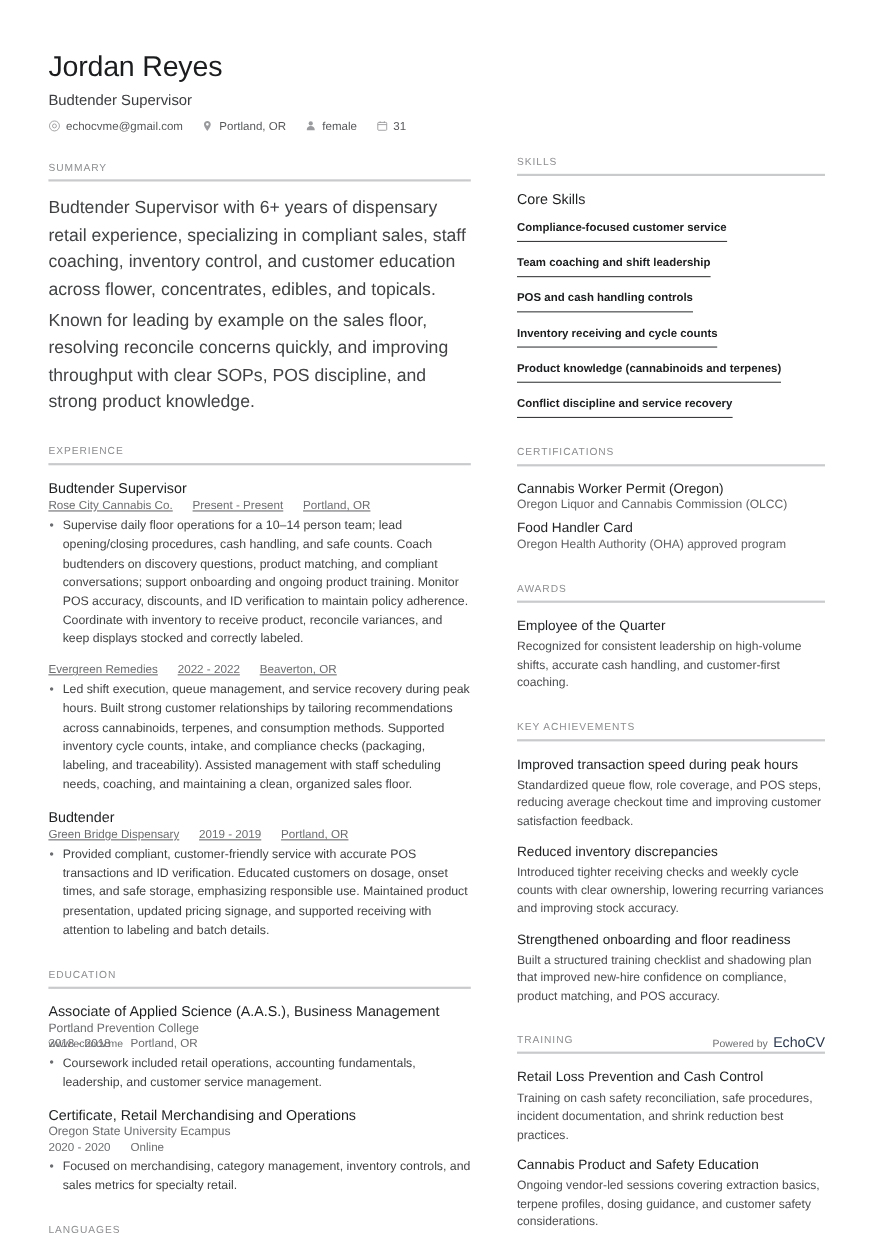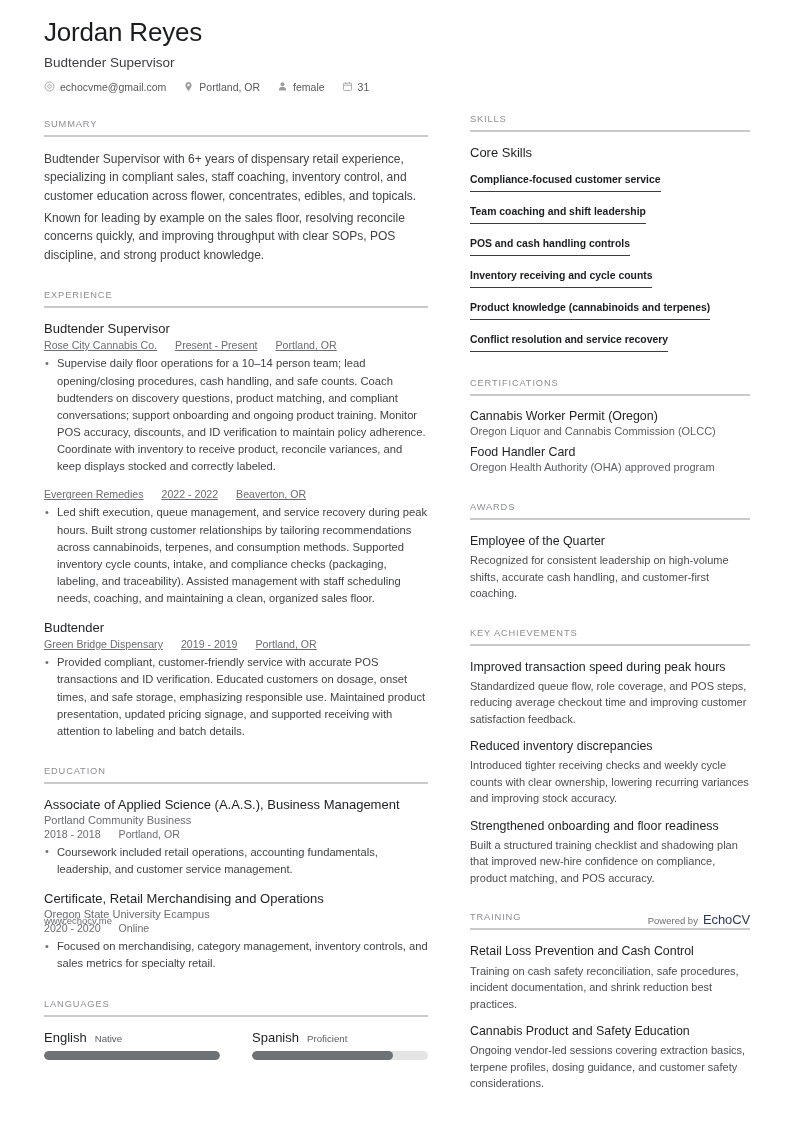--- a/index.html
+++ b/index.html
@@ -15,20 +15,21 @@
     color: #2f3032;
     -webkit-font-smoothing: antialiased;
   }
 
   .page {
     position: relative;
     width: 794px;
     height: 941px;
     background: #ffffff;
     padding: 18px 44px 0 44px;
+    margin-top: 28px;
   }
 
   .columns {
     display: flex;
     align-items: flex-start;
     gap: 42px;
   }
 
   .col-left  { width: 384px; flex: 0 0 384px; }
   .col-right { width: 280px; flex: 0 0 280px; padding-top: 96px; }
@@ -85,21 +86,21 @@
     padding-bottom: 6px;
   }
   .sec-rule {
     height: 2px;
     background: #c9cacc;
     margin-bottom: 13px;
   }
 
   
   .summary-p {
-    font-size: 12px;
+    font-size: 16px;
     line-height: 1.55;
     color: #414244;
     margin-bottom: 3px;
   }
   .summary-p:last-child { margin-bottom: 0; }
 
   
   .entry { margin-bottom: 13px; }
   .entry:last-child { margin-bottom: 0; }
 
@@ -357,21 +358,21 @@
           </ul>
         </div>
       </div>
 
       <div class="section">
         <div class="sec-head">EDUCATION</div>
         <div class="sec-rule"></div>
 
         <div class="entry">
           <div class="edu-title">Associate of Applied Science (A.A.S.), Business Management</div>
-          <div class="edu-school">Portland Community Business</div>
+          <div class="edu-school">Portland Prevention College</div>
           <div class="edu-meta">
             <span class="dates">2018 - 2018</span>
             <span class="loc">Portland, OR</span>
           </div>
           <ul class="bullets">
             <li>Coursework included retail operations, accounting fundamentals, leadership, and customer service management.</li>
           </ul>
         </div>
 
         <div class="entry">
@@ -433,21 +434,21 @@
         <div class="skill-item">
           <span class="skill-name">POS and cash handling controls</span>
         </div>
         <div class="skill-item">
           <span class="skill-name">Inventory receiving and cycle counts</span>
         </div>
         <div class="skill-item">
           <span class="skill-name">Product knowledge (cannabinoids and terpenes)</span>
         </div>
         <div class="skill-item">
-          <span class="skill-name">Conflict resolution and service recovery</span>
+          <span class="skill-name">Conflict discipline and service recovery</span>
         </div>
       </div>
 
       <div class="section">
         <div class="sec-head">CERTIFICATIONS</div>
         <div class="sec-rule"></div>
 
         <div class="cert-item">
           <div class="cert-name">Cannabis Worker Permit (Oregon)</div>
           <div class="cert-issuer">Oregon Liquor and Cannabis Commission (OLCC)</div>

